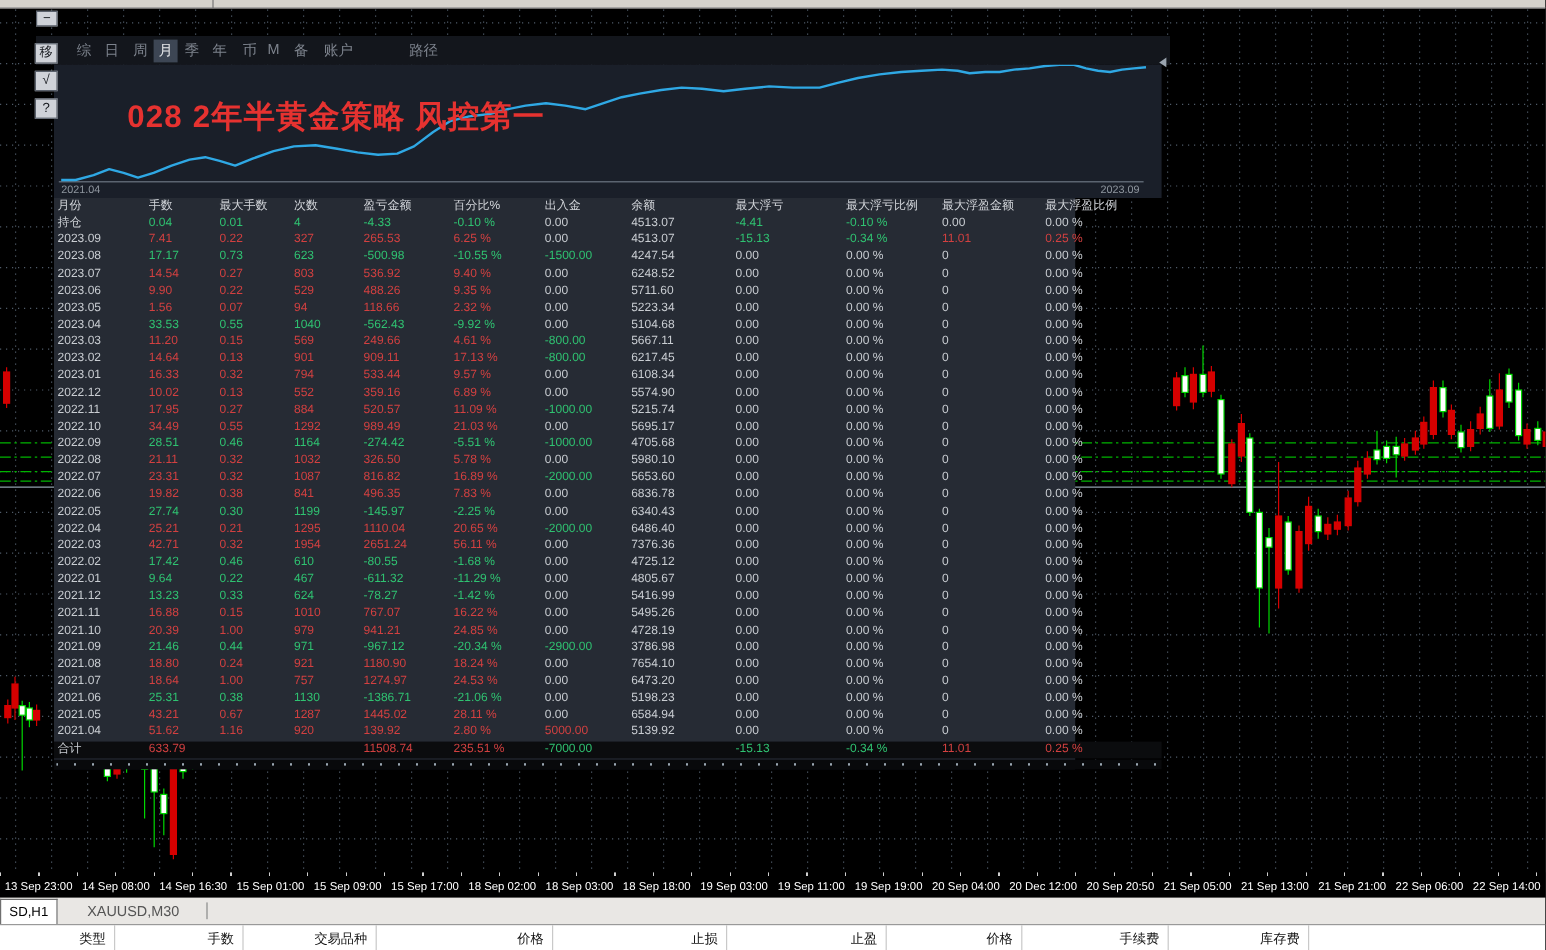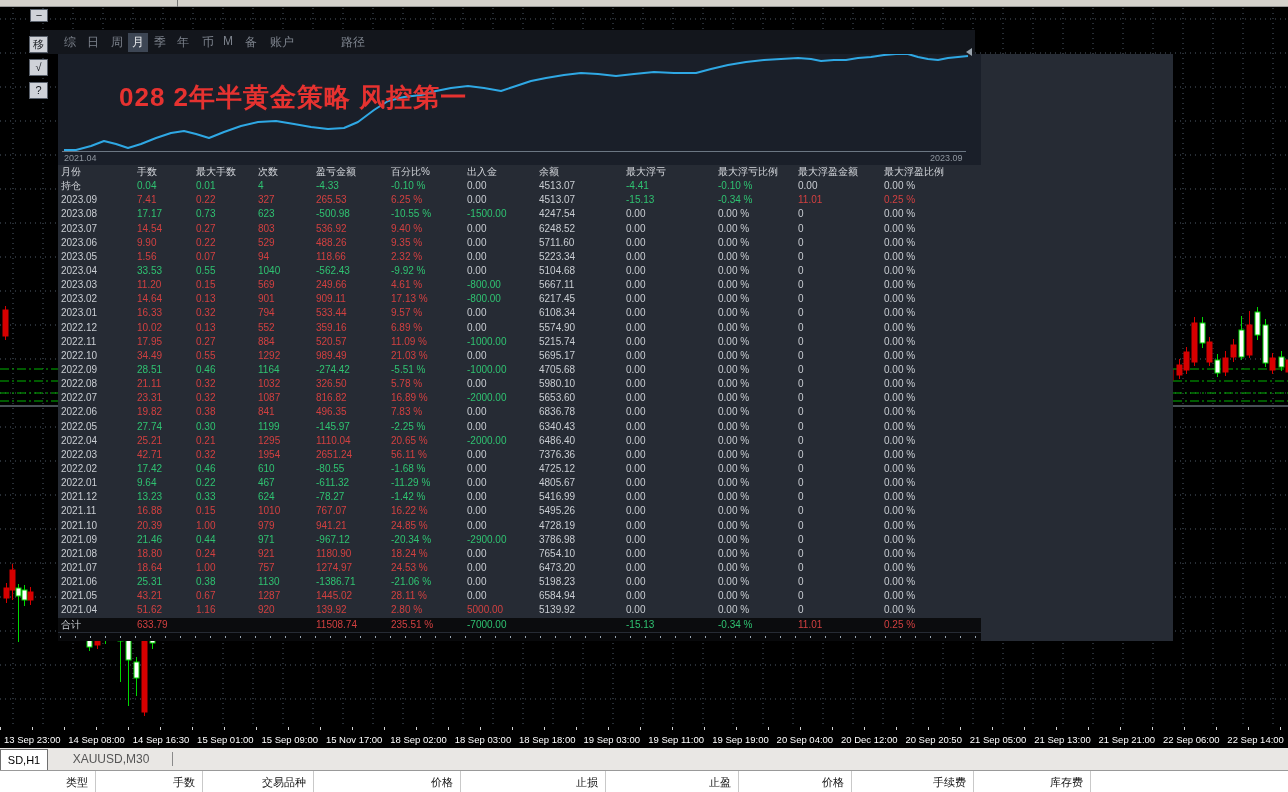--- a/index.html
+++ b/index.html
@@ -12,21 +12,21 @@
   
   #bgsvg{position:absolute;left:0;top:0;z-index:0;}
   
   #panel{position:absolute;left:30px;top:8px;width:945px;height:633px;z-index:2;}
   #p-title{position:absolute;left:0;top:0;width:945px;height:22px;background:#060606;}
   #p-title .ttl{position:absolute;left:23px;top:4px;font-size:12px;font-weight:bold;color:#e9e73a;white-space:nowrap;}
   #p-title .url{position:absolute;right:8px;top:4px;font-size:12px;color:#3b9af0;white-space:nowrap;}
   #p-menu{position:absolute;left:0;top:22px;width:945px;height:24px;background:#13161c;}
   .mitem{position:absolute;top:4px;font-size:12px;color:#7d838d;cursor:default;}
   .mitem.active{background:#3d4654;color:#e8eaec;padding:1px 4px;margin-left:-4px;margin-top:-1px;}
-  #p-body{position:absolute;left:28px;top:46px;width:1115px;height:587px;background:#262b34;}
+  #p-body{position:absolute;left:15px;top:46px;width:851px;height:587px;background:#262b34;}
   #p-chart{position:absolute;left:0;top:0;width:923px;height:111px;background:#1a1f29;}
   #eq-title{position:absolute;left:61px;top:26px;font-size:26px;font-weight:600;color:#e63230;letter-spacing:1px;white-space:nowrap;z-index:2;}
   #eqsvg{position:absolute;left:0;top:0;z-index:1;}
   #eq-axis{position:absolute;left:4px;top:97px;width:904px;height:1px;background:#6b7682;}
   .axlab{position:absolute;top:99px;font-size:9px;color:#8e959e;}
   #ax-start{left:6px;} #ax-end{left:872px;}
   
   #stats-rows{position:absolute;left:0;top:111px;width:923px;padding-left:3px;}
   .trow{height:14.15px;line-height:14.15px;white-space:nowrap;font-size:10px;}
   .trow.total{background:#0b0c0e;margin-left:-3px;padding-left:3px;}
@@ -324,21 +324,21 @@
   <div class="pbtn" id="btn-check">√</div>
   <div class="pbtn" id="btn-help">?</div>
   <div id="scroll-arrow"></div>
 
   <div id="time-axis">
       <div class="tcell">13 Sep 23:00</div>
       <div class="tcell">14 Sep 08:00</div>
       <div class="tcell">14 Sep 16:30</div>
       <div class="tcell">15 Sep 01:00</div>
       <div class="tcell">15 Sep 09:00</div>
-      <div class="tcell">15 Nov 17:00</div>
+      <div class="tcell">15 Sep 17:00</div>
       <div class="tcell">18 Sep 02:00</div>
       <div class="tcell">18 Sep 03:00</div>
       <div class="tcell">18 Sep 18:00</div>
       <div class="tcell">19 Sep 03:00</div>
       <div class="tcell">19 Sep 11:00</div>
       <div class="tcell">19 Sep 19:00</div>
       <div class="tcell">20 Sep 04:00</div>
       <div class="tcell">20 Dec 12:00</div>
       <div class="tcell">20 Sep 20:50</div>
       <div class="tcell">21 Sep 05:00</div>

